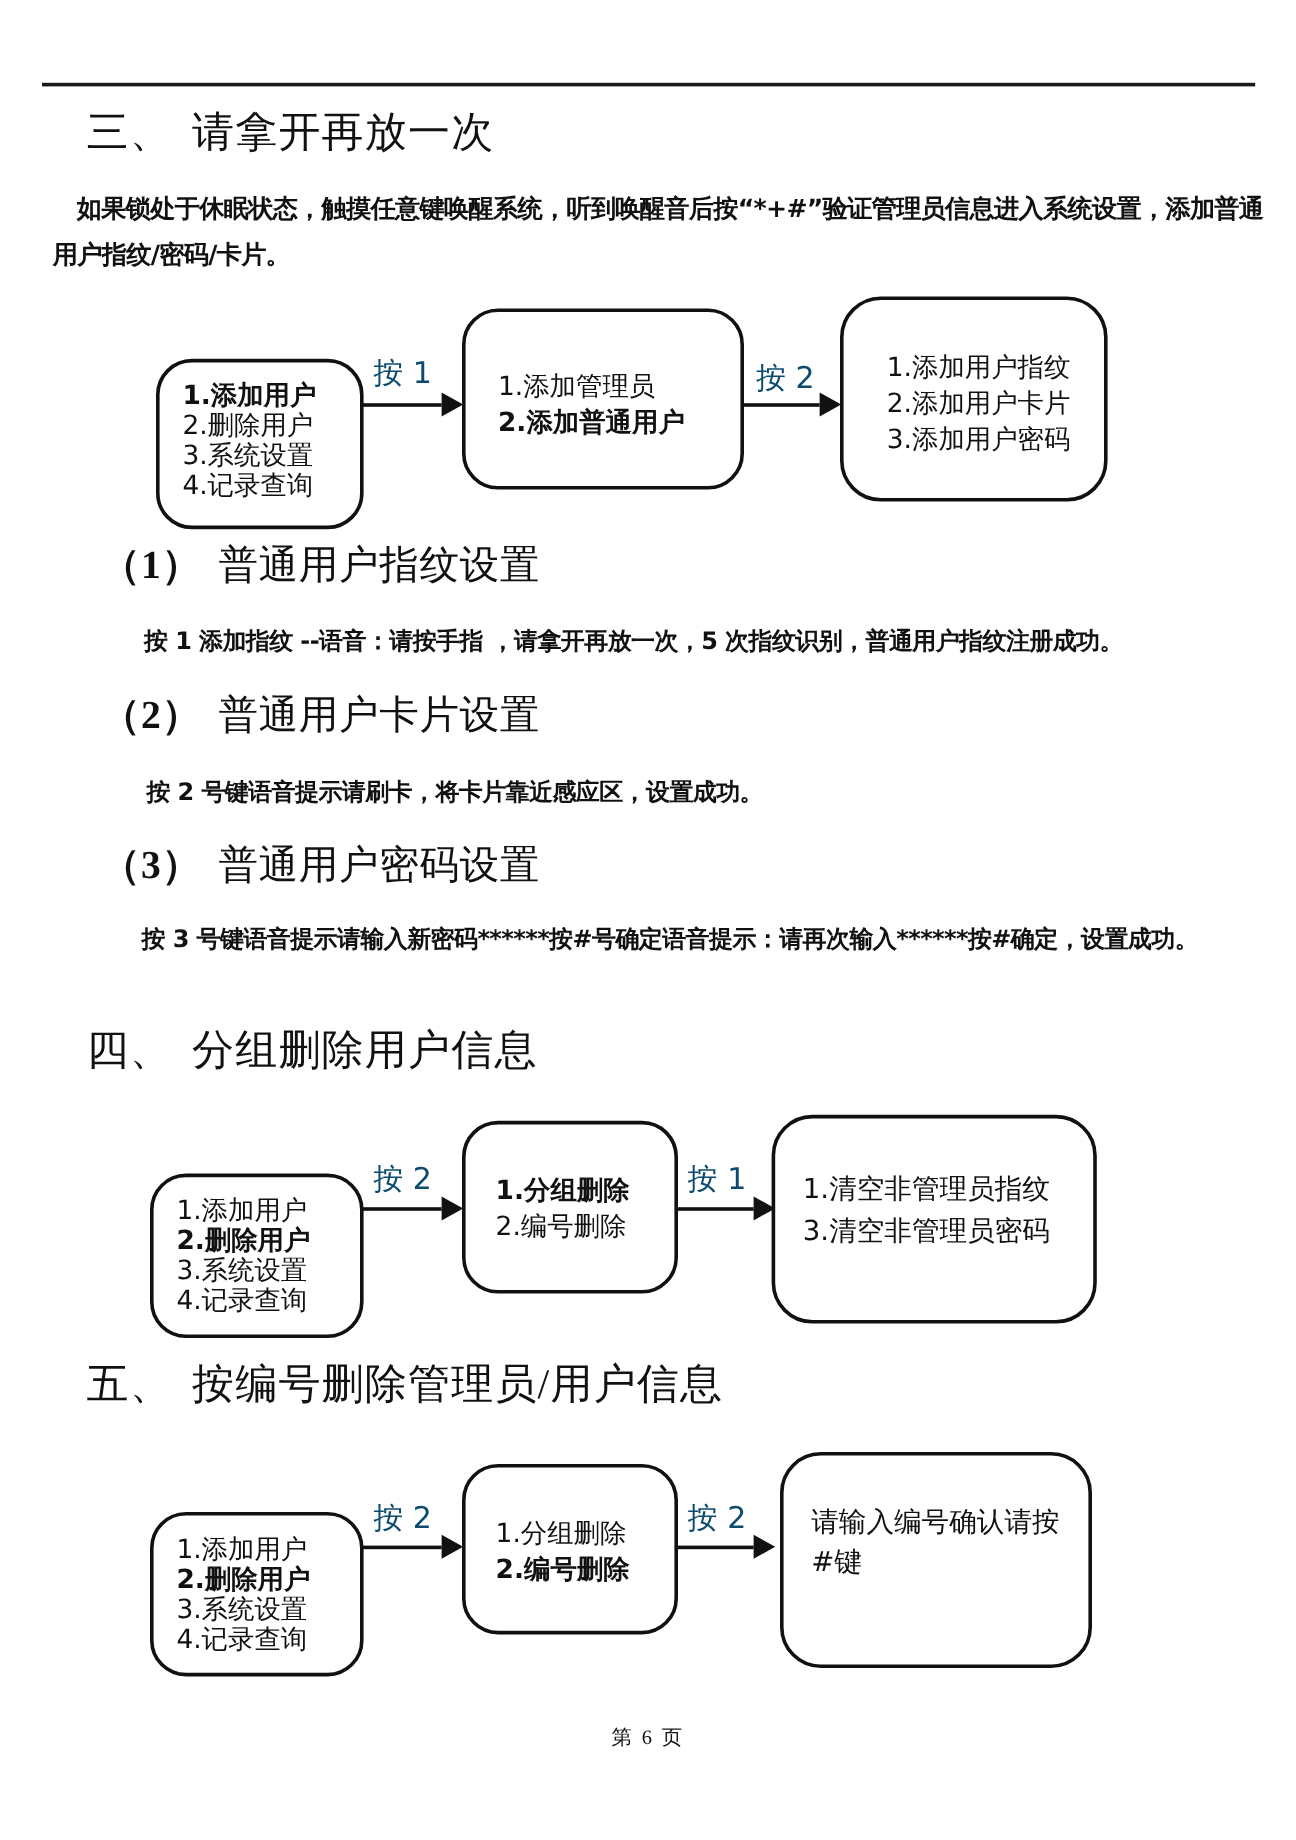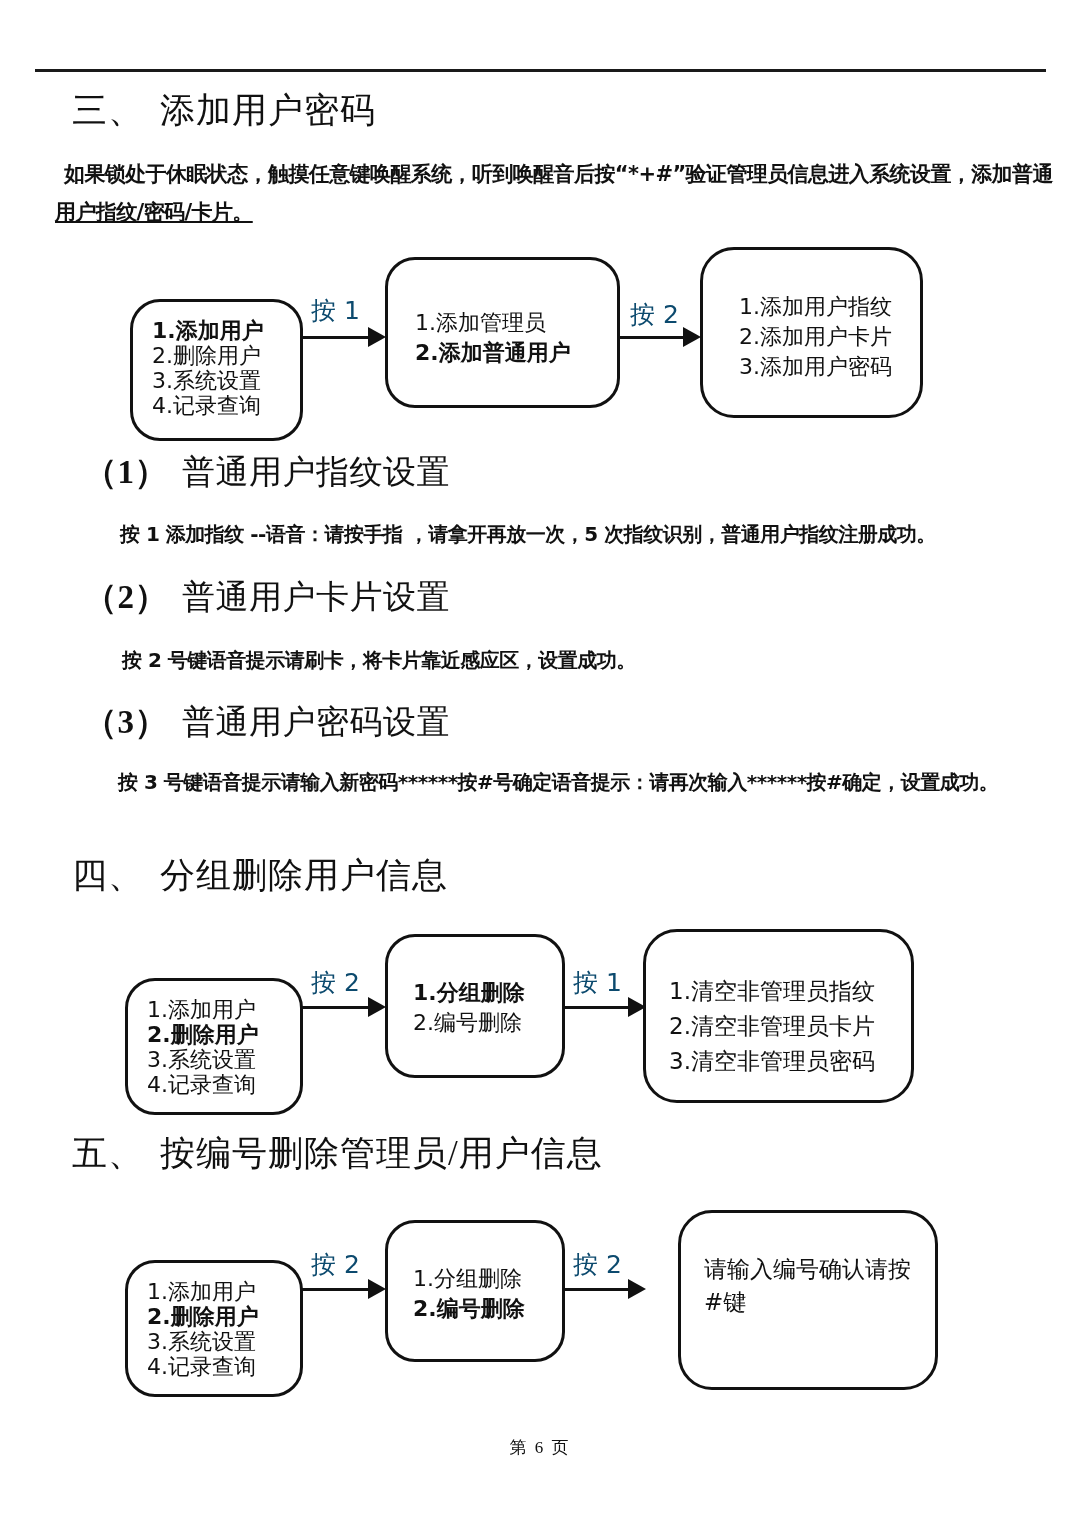--- a/index.html
+++ b/index.html
@@ -62,24 +62,24 @@
 </style>
 </head>
 <body>
 
 <div class="page">
 
   <div class="hrule"></div>
 
   <div class="h1" style="left:72px; top:90px;">
     <span class="h1-num">三、</span>
-    <span>添加用户密码</span>
+    <span>请拿开再放一次</span>
   </div>
   <div class="body-line" style="left:64px; top:161px;">如果锁处于休眠状态，触摸任意键唤醒系统，听到唤醒音后按“*+#”验证管理员信息进入系统设置，添加普通</div>
-  <div class="body-line" style="left:55px; top:199px;text-decoration:underline;">用户指纹/密码/卡片。</div>
+  <div class="body-line" style="left:44px; top:199px;">用户指纹/密码/卡片。</div>
 
   <div class="fbox menu-box" style="left:130px; top:257px; width:173px; height:142px; border-radius:30px;">
     <div class="line bold">1.添加用户</div>
     <div class="line">2.删除用户</div>
     <div class="line">3.系统设置</div>
     <div class="line">4.记录查询</div>
   </div>
   <div class="arrow-label" style="left:311px; top:296px;">按 1</div>
   <div class="arrow-shaft" style="left:302px; top:336px; width:66px;"></div>
   <div class="arrow-head" style="left:368px; top:327px;"></div>
@@ -134,21 +134,20 @@
   <div class="fbox mid-box" style="left:385px; top:934px; width:180px; height:144px; border-radius:30px; padding:41px 0 0 25px;">
     <div class="line bold">1.分组删除</div>
     <div class="line">2.编号删除</div>
   </div>
   <div class="arrow-label" style="left:573px; top:968px;">按 1</div>
   <div class="arrow-shaft" style="left:565px; top:1006px; width:63px;"></div>
   <div class="arrow-head" style="left:628px; top:997px;"></div>
 
   <div class="fbox big-box" style="left:643px; top:929px; width:271px; height:174px; border-radius:34px; padding:42px 0 0 23px;">
     <div class="line">1.清空非管理员指纹</div>
-    <div class="line">2.清空非管理员卡片</div>
     <div class="line">3.清空非管理员密码</div>
   </div>
 
   <div class="h1" style="left:72px; top:1133px;">
     <span class="h1-num">五、</span>
     <span>按编号删除管理员/用户信息</span>
   </div>
 
   <div class="fbox menu-box" style="left:125px; top:1218px; width:178px; height:137px; border-radius:30px;">
     <div class="line">1.添加用户</div>
@@ -161,20 +160,20 @@
   <div class="arrow-head" style="left:368px; top:1279px;"></div>
 
   <div class="fbox mid-box" style="left:385px; top:1220px; width:180px; height:142px; border-radius:30px; padding:41px 0 0 25px;">
     <div class="line">1.分组删除</div>
     <div class="line bold">2.编号删除</div>
   </div>
   <div class="arrow-label" style="left:573px; top:1250px;">按 2</div>
   <div class="arrow-shaft" style="left:565px; top:1288px; width:63px;"></div>
   <div class="arrow-head" style="left:628px; top:1279px;"></div>
 
-  <div class="fbox txt-box" style="left:650px; top:1210px; width:260px; height:180px; border-radius:34px; padding:40px 14px 0 23px;margin-left:28px;">
+  <div class="fbox txt-box" style="left:650px; top:1210px; width:260px; height:180px; border-radius:34px; padding:40px 14px 0 23px;">
     <div class="line">请输入编号确认请按</div>
     <div class="line">#键</div>
   </div>
 
   <div class="footer">第 6 页</div>
 
 </div>
 
 </body></html>

